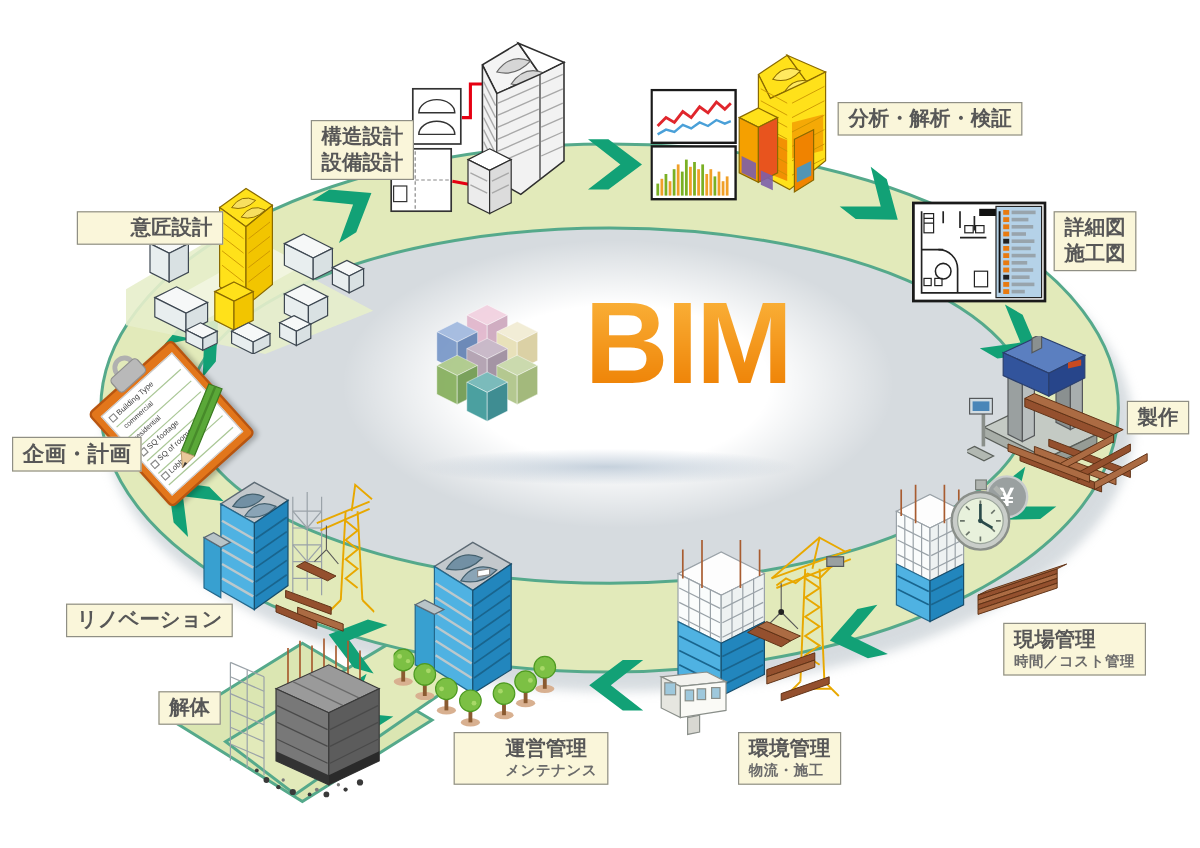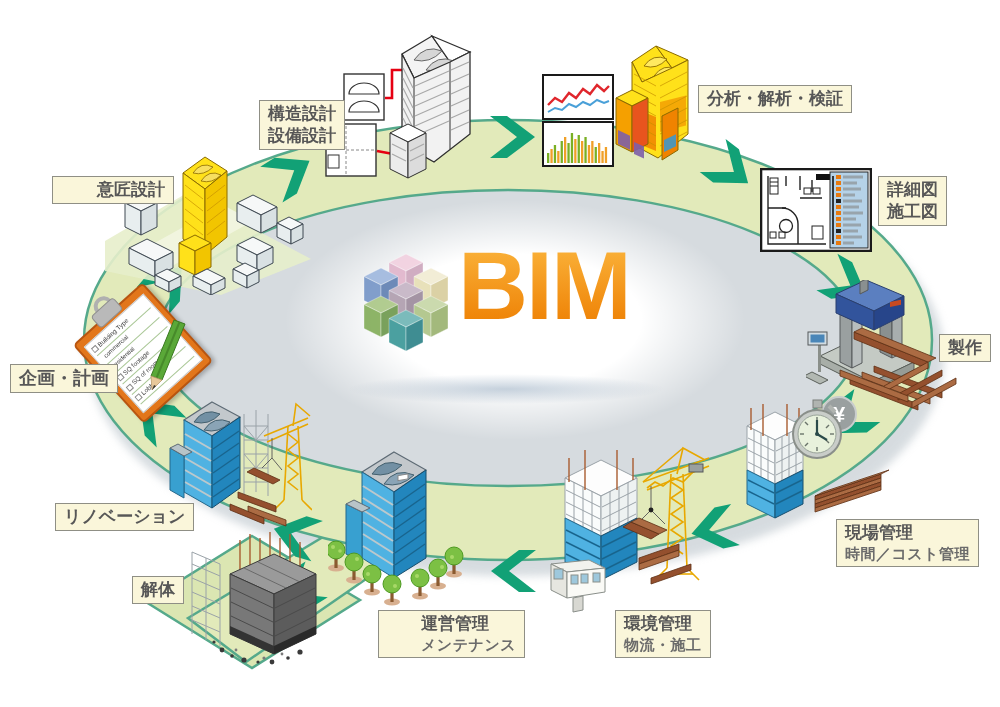--- a/index.html
+++ b/index.html
@@ -3,31 +3,31 @@
 <meta charset="utf-8">
 <style>
   html,body{margin:0;padding:0;}
   body{width:1000px;height:707px;position:relative;background:#fff;overflow:hidden;
        font-family:"Liberation Sans","DejaVu Sans",sans-serif;}
   .abs{position:absolute;}
   
   .stage-label{position:absolute;z-index:7;background:#faf6da;border:1px solid #8f8f85;
      color:#575757;font-weight:bold;font-size:17px;line-height:1.3;padding:2px 8px;
      white-space:nowrap;text-align:left;}
-  .stage-label .sub{display:block;font-size:15px;font-weight:bold;color:#6b6b6b;letter-spacing:.5px;}
+  .stage-label .sub{display:block;font-size:12px;font-weight:bold;color:#6b6b6b;letter-spacing:.5px;}
   
   #logo-glow{left:285px;top:200px;width:460px;height:240px;z-index:2;
      background:radial-gradient(closest-side,#ffffff 55%,rgba(255,255,255,0));}
   #logo-shadow{left:348px;top:374px;width:316px;height:30px;z-index:2;border-radius:50%;
      background:radial-gradient(closest-side,rgba(130,155,180,.45),rgba(130,155,180,0));}
   #bim-cubes{left:350px;top:250px;z-index:3;}
   #bim-text{left:458px;top:240px;z-index:3;width:230px;}
   #bim-title{font-size:97px;line-height:.95;font-weight:800;letter-spacing:-2px;
      color:#f08c00;background:linear-gradient(#fbb53d,#ed7d00);
-     -webkit-background-clip:text;background-clip:text;-webkit-text-fill-color:transparent;}
+     -webkit-background-clip:text;background-clip:text;text-align:center;-webkit-text-fill-color:transparent;}
   #bim-subtitle{font-size:37px;font-weight:800;color:#f39200;letter-spacing:1px;margin-top:-2px;}
   
   #clipboard{left:96px;top:300px;width:94px;height:106px;z-index:5;
      transform:rotate(-42deg);transform-origin:50% 50%;}
   #clipboard .board{position:absolute;inset:0;background:#e2761b;border:2px solid #b85510;
      border-radius:5px;box-shadow:2px 3px 4px rgba(0,0,0,.25);}
   #clipboard .paper{position:absolute;left:7px;right:7px;top:9px;bottom:8px;background:#fff;
      border:1px solid #c9c9c9;padding:2px 3px;}
   #clipboard .row{font-size:6.5px;color:#3e3e3e;border-bottom:1px solid #a9c795;
      line-height:1.9;white-space:nowrap;overflow:hidden;}
@@ -747,21 +747,21 @@
 <svg class="abs" style="left:138px;top:316px;z-index:6" width="60" height="80" viewBox="0 0 60 80">
   <polygon points="36,4 47,8 24,64 13,60" fill="#5aa838" stroke="#3a7a20" stroke-width="1"></polygon>
   <line x1="41.5" y1="6" x2="18.5" y2="62" stroke="#478a2a" stroke-width="2"></line>
   <polygon points="13,60 24,64 14,74" fill="#e8c89a" stroke="#b89868" stroke-width=".8"></polygon>
   <polygon points="16,69 18,70 14,74" fill="#333"></polygon>
 </svg>
 
 <div class="stage-label" style="left:10px;top:364px;font-size:18px;">
   <span>企画・計画</span>
 </div>
-<div class="stage-label" style="left:52px;top:176px;padding-left:44px;">
+<div class="stage-label" style="left:64px;top:176px;padding-left:44px;">
   <span>意匠設計</span>
 </div>
 <div class="stage-label" style="left:259px;top:73px;margin-top:27px;">
   <span>構造設計</span><br>
   <span>設備設計</span>
 </div>
 <div class="stage-label" style="left:698px;top:85px;">
   <span>分析・解析・検証</span>
 </div>
 <div class="stage-label" style="left:878px;top:176px;">

